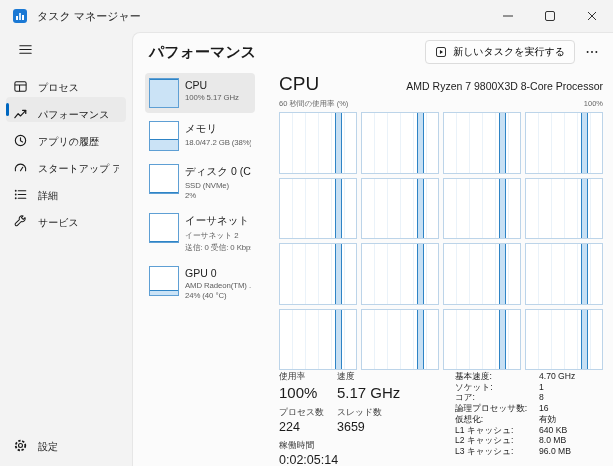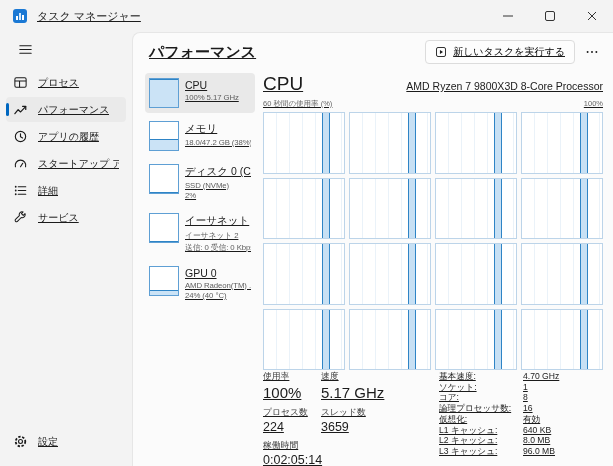--- a/index.html
+++ b/index.html
@@ -1,51 +1,51 @@
 <!DOCTYPE html>
 <html><head>
 <meta charset="utf-8">
 <style>
   * { margin:0; padding:0; box-sizing:border-box; }
   html,body { width:613px; height:466px; }
   body {
     font-family:"Liberation Sans","DejaVu Sans",sans-serif;
     background:#f3f3f3; color:#1b1b1b; overflow:hidden; font-size:11px;
   }
-  .window { width:613px; height:466px; display:flex; flex-direction:column;text-decoration:underline; }
+  .window { width:613px; height:466px; display:flex; flex-direction:column; }
 
   
   .titlebar { height:32px; flex:0 0 auto; display:flex; align-items:center; padding-left:12px; }
   .app-icon { width:16px; height:16px; margin-right:9px; display:flex; }
   .win-title { font-size:11px; color:#1b1b1b; }
   .win-controls { margin-left:auto; display:flex; height:100%; }
   .win-controls button { width:42px; height:100%; border:none; background:transparent; display:flex; align-items:center; justify-content:center; cursor:default; }
 
   
   .app-body { flex:1; display:flex; min-height:0; }
 
   
   .sidebar { width:132px; flex:0 0 auto; display:flex; flex-direction:column; padding:2px 6px 10px 6px; }
   .hamburger { width:34px; height:26px; border:none; background:transparent; border-radius:4px; display:flex; align-items:center; justify-content:center; margin:2px 0 8px 2px; }
-  .nav-item { display:flex; align-items:center; gap:9px; height:25px; padding:0 7px; border-radius:4px; position:relative; margin-bottom:2px; cursor:default; }
+  .nav-item { display:flex; align-items:flex-end; gap:9px; height:25px; padding:0 7px; border-radius:4px; position:relative; margin-bottom:2px; cursor:default; }
   .nav-item.selected { background:#eaeaea; }
   .nav-item.selected::before { content:""; position:absolute; left:0; top:6px; bottom:6px; width:3px; border-radius:2px; background:#0067c0; }
   .nav-icon { width:16px; height:16px; flex:0 0 auto; display:flex; }
   .nav-label { font-size:10px; white-space:nowrap; overflow:hidden; }
   .sidebar-spacer { margin-top:auto; }
 
   
   .content { flex:1; min-width:0; background:#fbfbfb; border-top-left-radius:8px; border-top:1px solid #e6e6e6; border-left:1px solid #e6e6e6; display:flex; flex-direction:column; }
   .content-header { height:32px; flex:0 0 auto; display:flex; align-items:center; padding:6px 10px 0 16px; }
   .page-title { font-size:15px; font-weight:700; }
   .header-actions { margin-left:auto; display:flex; align-items:center; gap:6px; }
   .run-task-btn { display:flex; align-items:center; gap:6px; font-size:10px; border:1px solid #dcdcdc; background:#fdfdfd; border-radius:4px; padding:4px 9px; white-space:nowrap; }
   .more-btn { border:none; background:transparent; padding:3px 4px; border-radius:4px; display:flex; }
 
-  .content-body { flex:1; min-height:0; display:flex; gap:8px; padding:6px 10px 8px 12px; }
+  .content-body { flex:1; min-height:0; display:flex; gap:24px; padding:6px 10px 8px 12px; }
 
   
   .perf-list { width:110px; flex:0 0 auto; display:flex; flex-direction:column; gap:3px; padding-top:2px; }
   .perf-item { display:flex; gap:6px; padding:5px 4px; border-radius:4px; align-items:flex-start; cursor:default; }
   .perf-item.selected { background:#e9e9e9; }
   .thumb { width:30px; height:30px; border:1px solid #5e9fd4; background:#fff; position:relative; flex:0 0 auto; overflow:hidden; }
   .thumb .fill { position:absolute; left:0; right:0; bottom:0; height:0; background:#cbe3f6; border-top:1px solid #2e84c6; }
   .perf-txt { min-width:0; padding-top:1px; }
   .perf-name { font-size:10.5px; color:#1b1b1b; white-space:nowrap; overflow:hidden; }
   .perf-sub { font-size:7.8px; color:#5d5d5d; white-space:nowrap; overflow:hidden; letter-spacing:-0.1px; margin-top:1.5px; }

